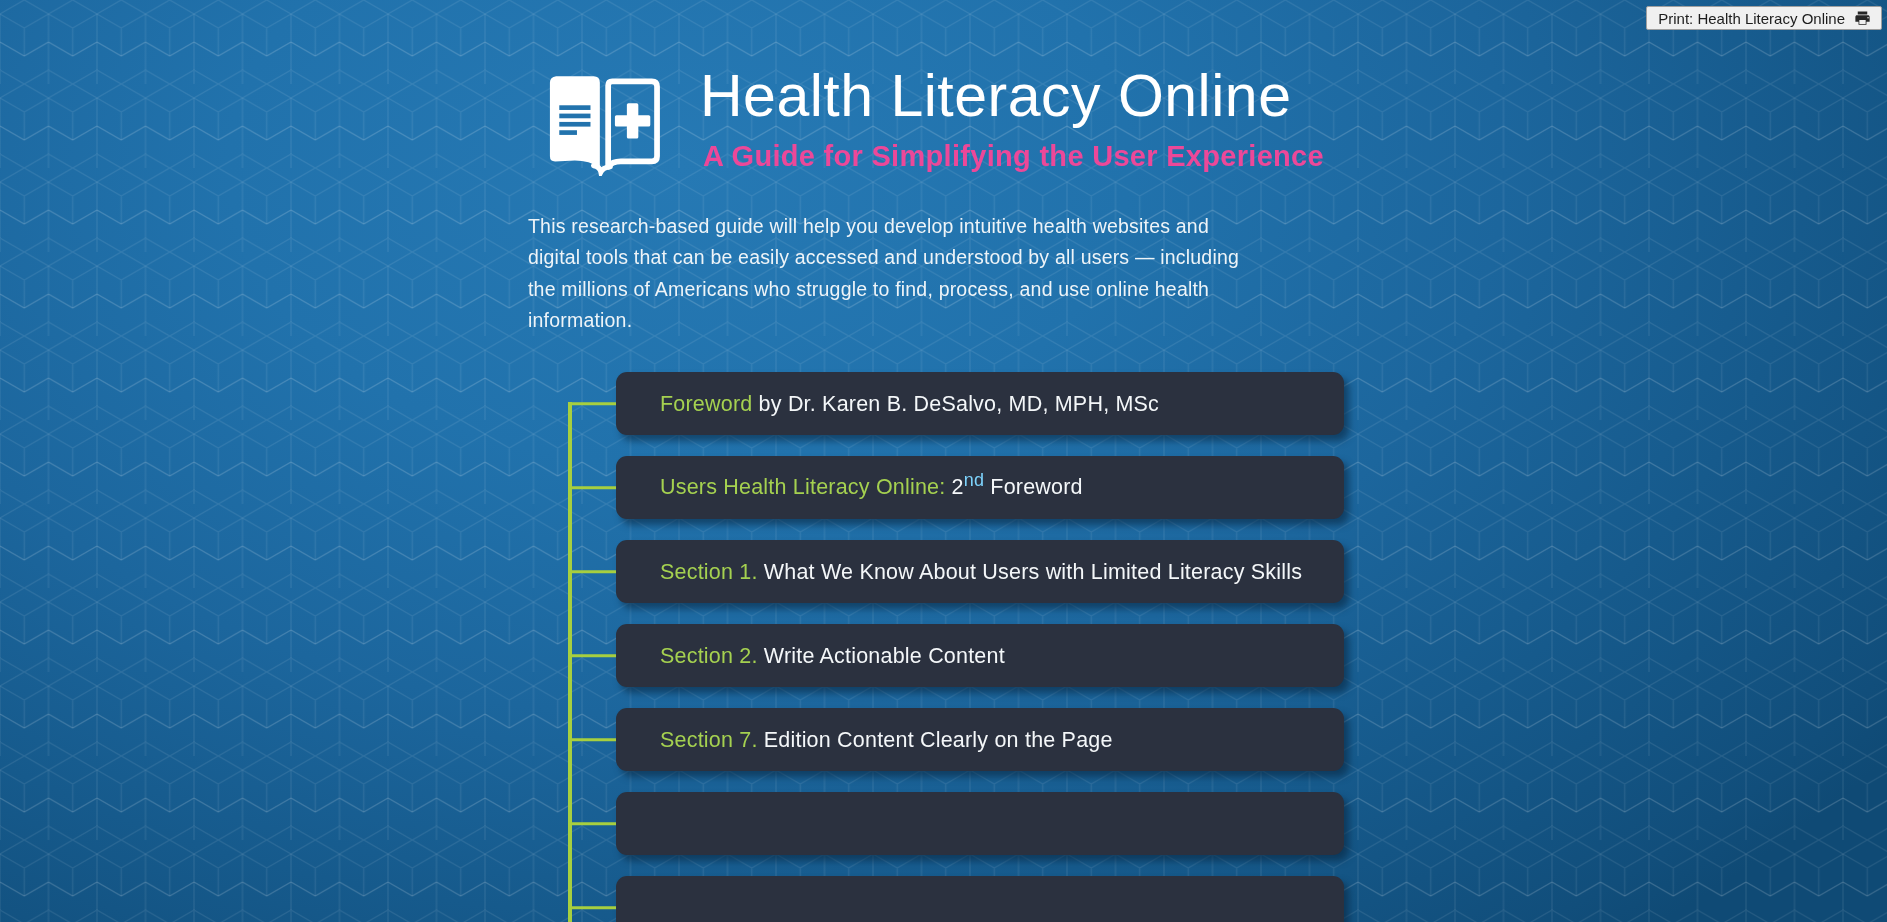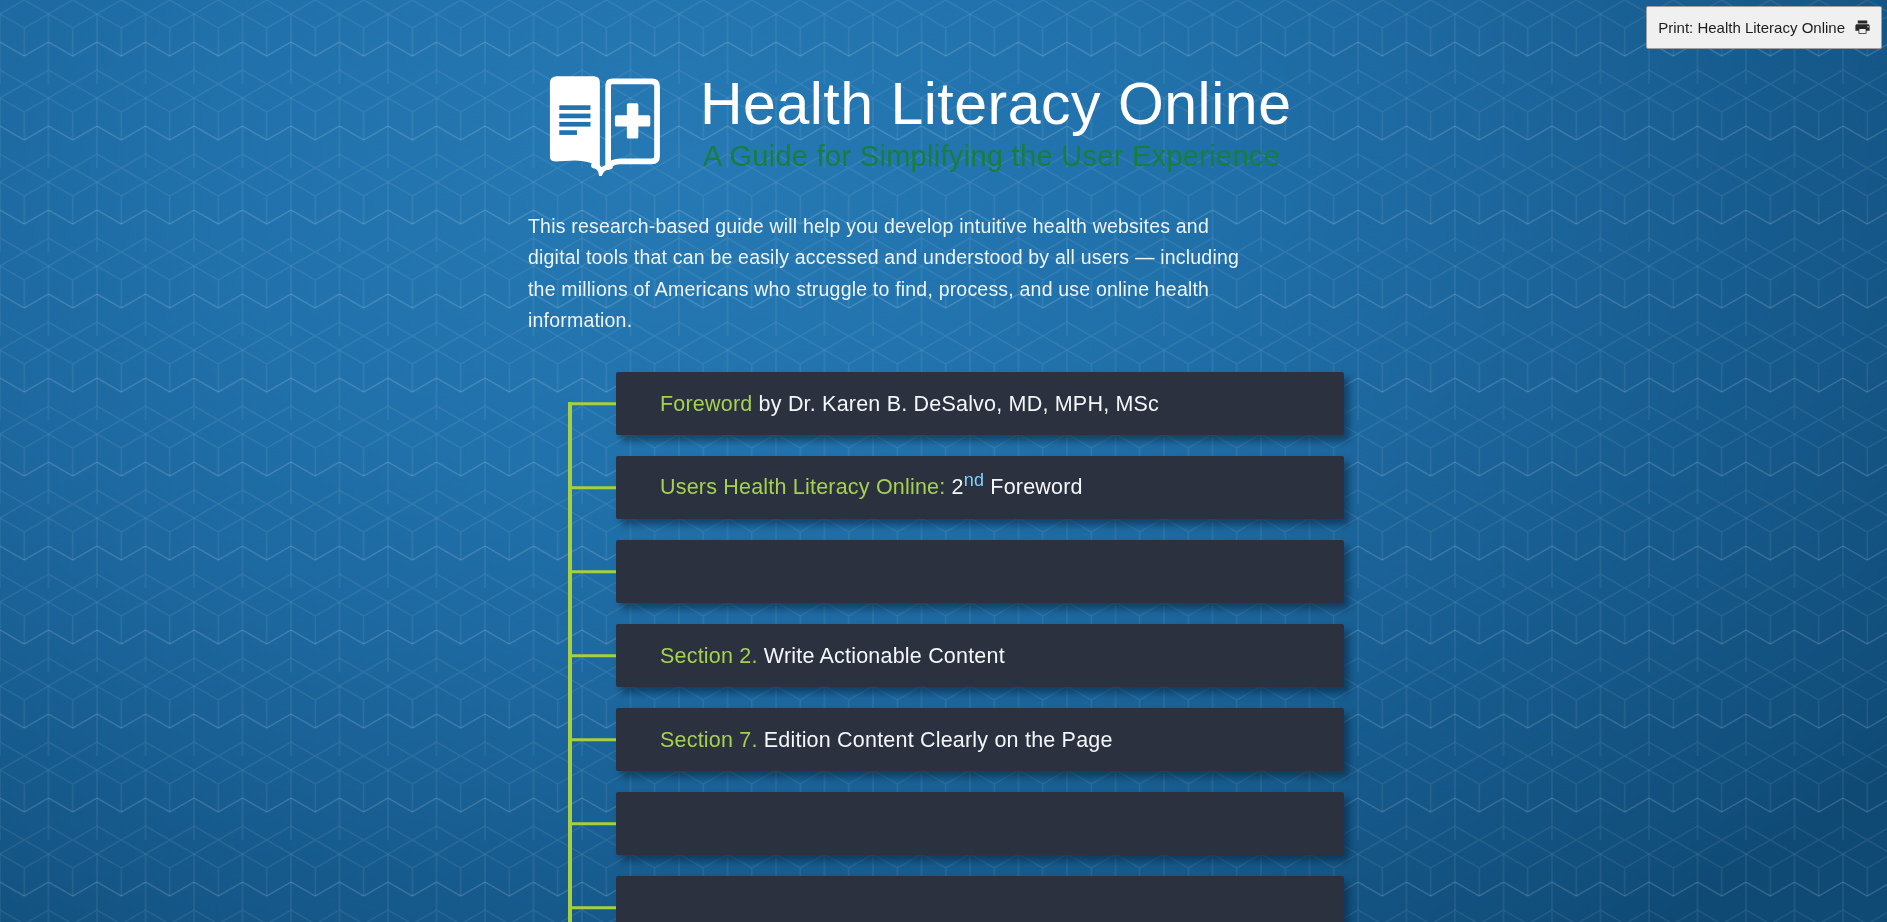--- a/index.html
+++ b/index.html
@@ -12,34 +12,34 @@
         #2679b4 0%, #2172ac 30%, #1c669d 55%, #165a8c 75%, #114e7b 95%, #0f4a75 100%);
   }
   
   .bg-pattern { position:absolute; inset:0; z-index:0; pointer-events:none; }
 
   
   .print-btn {
     position:absolute; top:6px; right:5px; z-index:10;
     display:flex; align-items:center; gap:8px;
     background:#f0f0f0; border:1px solid #9f9f9f; border-radius:2px;
-    padding:4px 9px 4px 11px; height:43px;
+    padding:4px 9px 4px 11px; height:24px;
     font-size:15px; color:#1c1c1c; cursor:pointer;
   }
   .print-btn svg { width:19px; height:19px; }
 
   
   .logo { position:absolute; left:541px; top:72px; width:126px; height:104px; z-index:2; }
   .page-title {
     position:absolute; left:700px; top:61px; z-index:2;
-    font-size:59px; line-height:70px; font-weight:400; color:#ffffff; letter-spacing:0.5px;margin-top:8px;
+    font-size:59px; line-height:70px; font-weight:400; color:#ffffff; letter-spacing:0.5px;
   }
   .page-subtitle {
     position:absolute; left:703px; top:138px; z-index:2;
-    font-size:29px; line-height:36px; font-weight:400; color:#15803d; letter-spacing:0.3px;
+    font-size:29px; line-height:36px; font-weight:700; color:#ec4899; letter-spacing:0.3px;
   }
   .intro {
     position:absolute; left:528px; top:211px; width:800px; z-index:2;
     font-size:19.5px; line-height:31.4px; color:#eef4f8; letter-spacing:0.2px;
     white-space:pre-line;
   }
 
   
   .vline {
     position:absolute; left:568px; top:402px; width:3.5px; height:530px;
@@ -50,21 +50,21 @@
     display:flex; flex-direction:column; gap:21px;
   }
   .toc-row {
     position:relative;
     background:#2b313f;
     min-height:63px;
     display:flex; align-items:center;
     padding:18px 30px 18px 44px;
     box-shadow:5px 6px 7px rgba(7,34,58,0.55);
     cursor:pointer;
-    border-radius:2px;
+    border-radius:11px;
   }
   .toc-text { font-size:21.5px; line-height:26px; letter-spacing:0.2px; color:#f4f7f9; }
   .toc-text .highlight { color:#a5d150; }
   .toc-text .normal { color:#f4f7f9; }
   .toc-text .superscript { font-size:18px; position:relative; top:-8px; color:#7dd3fc; }
 
   .hconn {
     position:absolute; left:-48px; top:50%; transform:translateY(-50%);
     width:48px; height:3.5px; background:#a7cf3f; z-index:1;
   }
@@ -162,20 +162,21 @@
               <rect x="17.6" y="10.8" width="8" height="2.4" fill="#ffffff"></rect>
             </svg>
           </span></span></span>
       <span class="toc-text"><span class="highlight">Users Health Literacy Online:</span><span class="normal"> 2</span><span class="superscript">nd</span><span class="normal"> Foreword</span></span>
     </a>
     <a class="toc-row">
       <span class="hconn"></span>
       <span class="hex"><span class="hex-outer"><span class="hex-inner">
             <span class="hex-num">1</span>
           </span></span></span>
+      <span class="toc-text"><span class="highlight">Section 1.</span><span class="normal"> What We Know About Users with Limited Literacy Skills</span></span>
     </a>
     <a class="toc-row">
       <span class="hconn"></span>
       <span class="hex"><span class="hex-outer"><span class="hex-inner">
             <span class="hex-num">2</span>
           </span></span></span>
       <span class="toc-text"><span class="highlight">Section 2.</span><span class="normal"> Write Actionable Content</span></span>
     </a>
     <a class="toc-row">
       <span class="hconn"></span>

